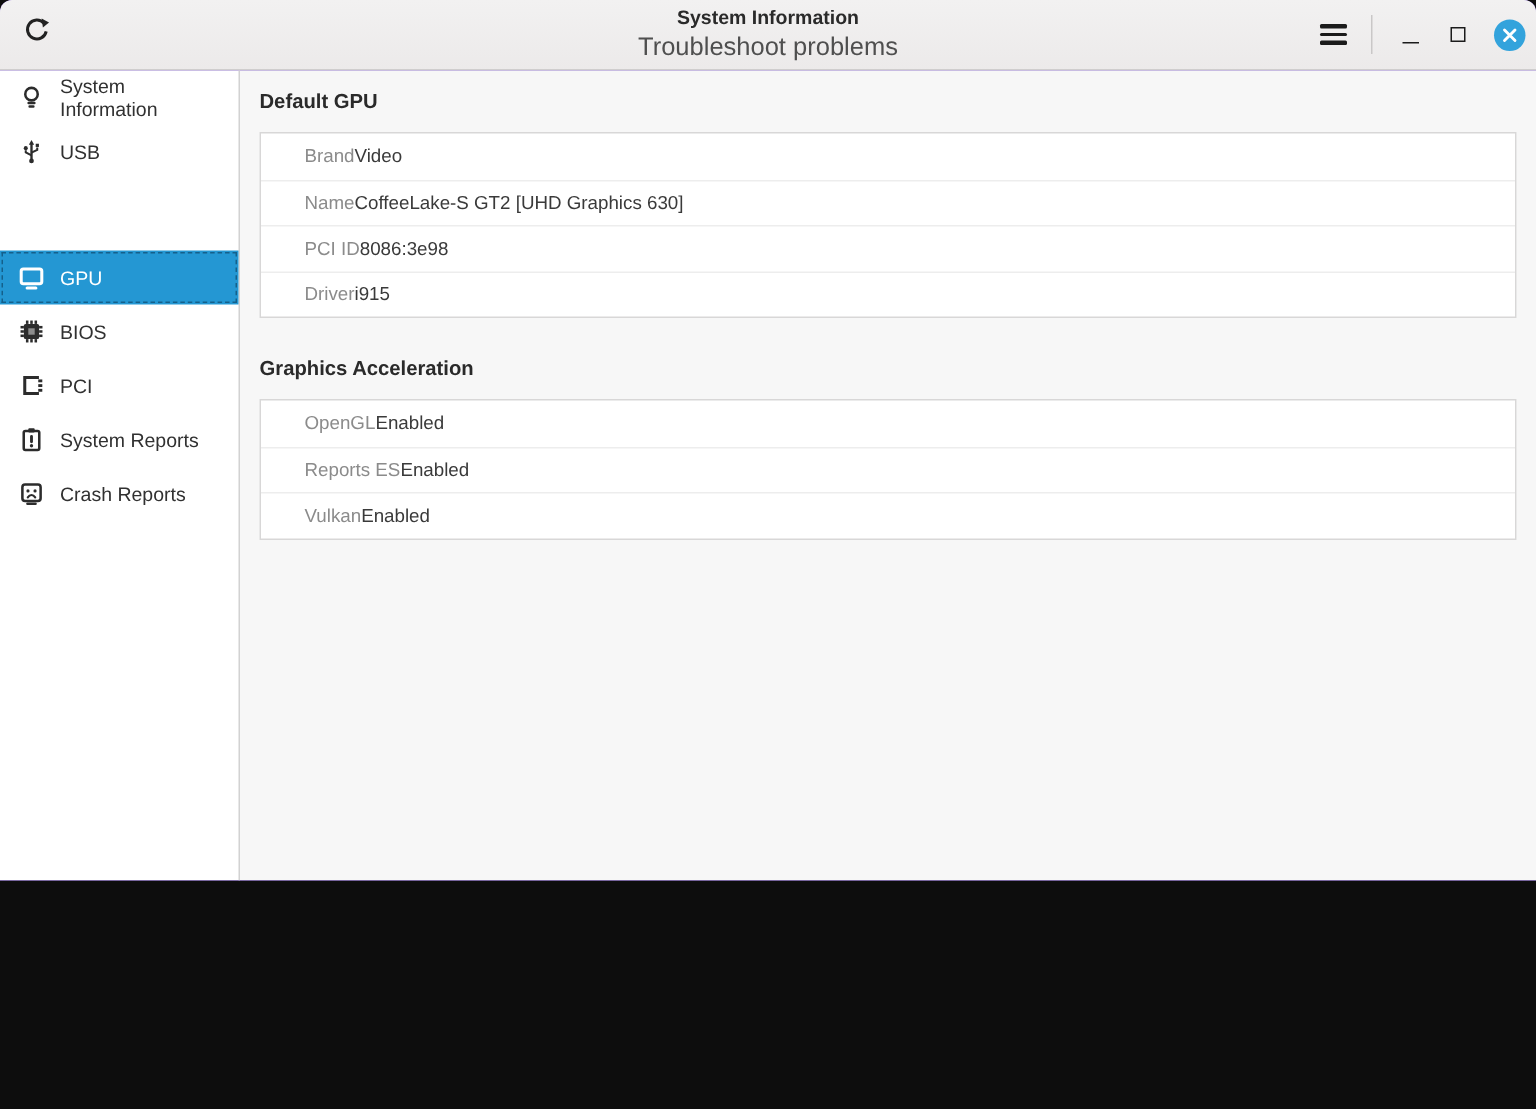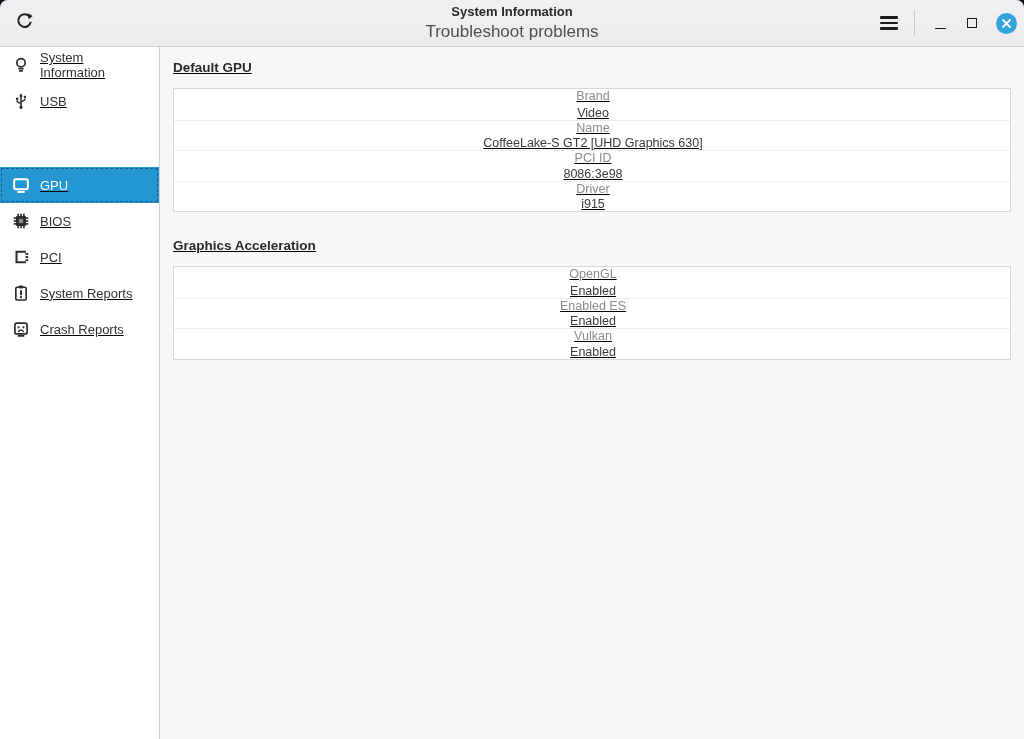--- a/index.html
+++ b/index.html
@@ -3,26 +3,25 @@
 <meta charset="utf-8">
 <style>
   * { box-sizing: border-box; }
   html,body { margin:0; padding:0; }
   body {
     background:#0d0d0d;
     font-family:"Liberation Sans", sans-serif;
     width:1024px; height:739px; overflow:hidden;
   }
   .window {
-    width:1024px; height:739px;
+    width:1024px; height:587px;
     border-radius:8px 8px 0 0;
     overflow:hidden;
     display:flex; flex-direction:column;
     background:#8b5cf6;
-    text-decoration:underline;
   }
   
   .headerbar {
     flex:0 0 47px; height:47px;
     background:linear-gradient(#f2f1f1,#eceaea);
     border-bottom:1px solid #cfcdcd;
     position:relative;
     display:flex; align-items:center;
   }
   .hb-left { position:absolute; left:8px; top:0; height:46px; display:flex; align-items:center; }
@@ -86,24 +85,23 @@
   .section-title {
     font-size:13.5px; font-weight:bold; color:#2a2a2a;
     margin:0 0 13px 0;
   }
   .info-table {
     background:#ffffff;
     border:1px solid #d8d7d7;
   }
   .info-row {
     height:30.5px;
-    display:flex; align-items:center; justify-content:space-between;
+    display:flex; align-items:center; 
     padding:0 27px 0 29px;
     border-top:1px solid #ededed;
-    flex-direction:column;
   }
   .info-row:first-child { border-top:none; }
   .row-label { font-size:12.5px; color:#8b8b8b; }
   .row-value { font-size:12.5px; color:#3a3a3a; }
 </style>
 </head>
 <body>
 
 <div class="window">
 
@@ -264,21 +262,21 @@
           </div>
         </div>
         <div class="section">
           <h2 class="section-title">Graphics Acceleration</h2>
           <div class="info-table">
             <div class="info-row">
               <span class="row-label">OpenGL</span>
               <span class="row-value">Enabled</span>
             </div>
             <div class="info-row">
-              <span class="row-label">Enabled ES</span>
+              <span class="row-label">Reports ES</span>
               <span class="row-value">Enabled</span>
             </div>
             <div class="info-row">
               <span class="row-label">Vulkan</span>
               <span class="row-value">Enabled</span>
             </div>
           </div>
         </div>
       </div>
   </div>

